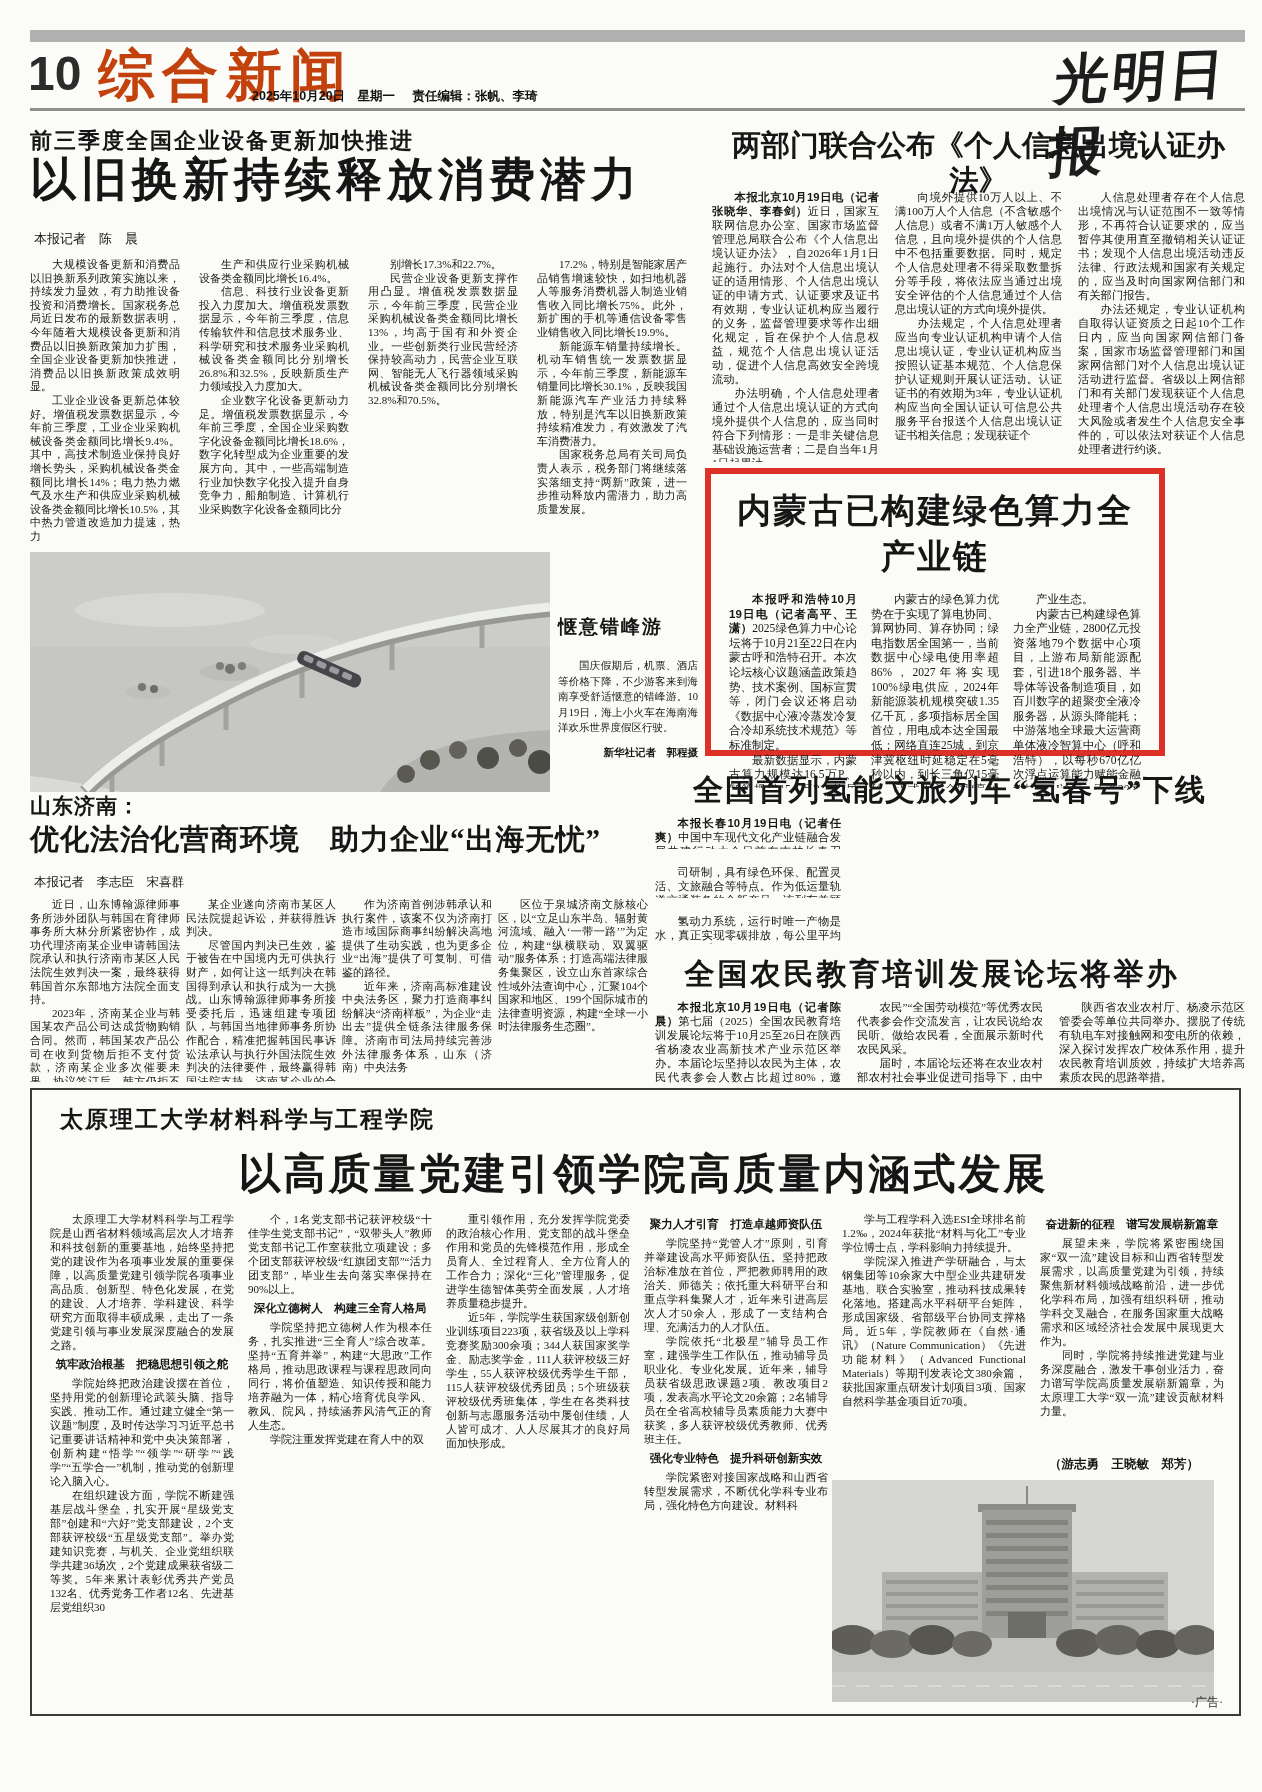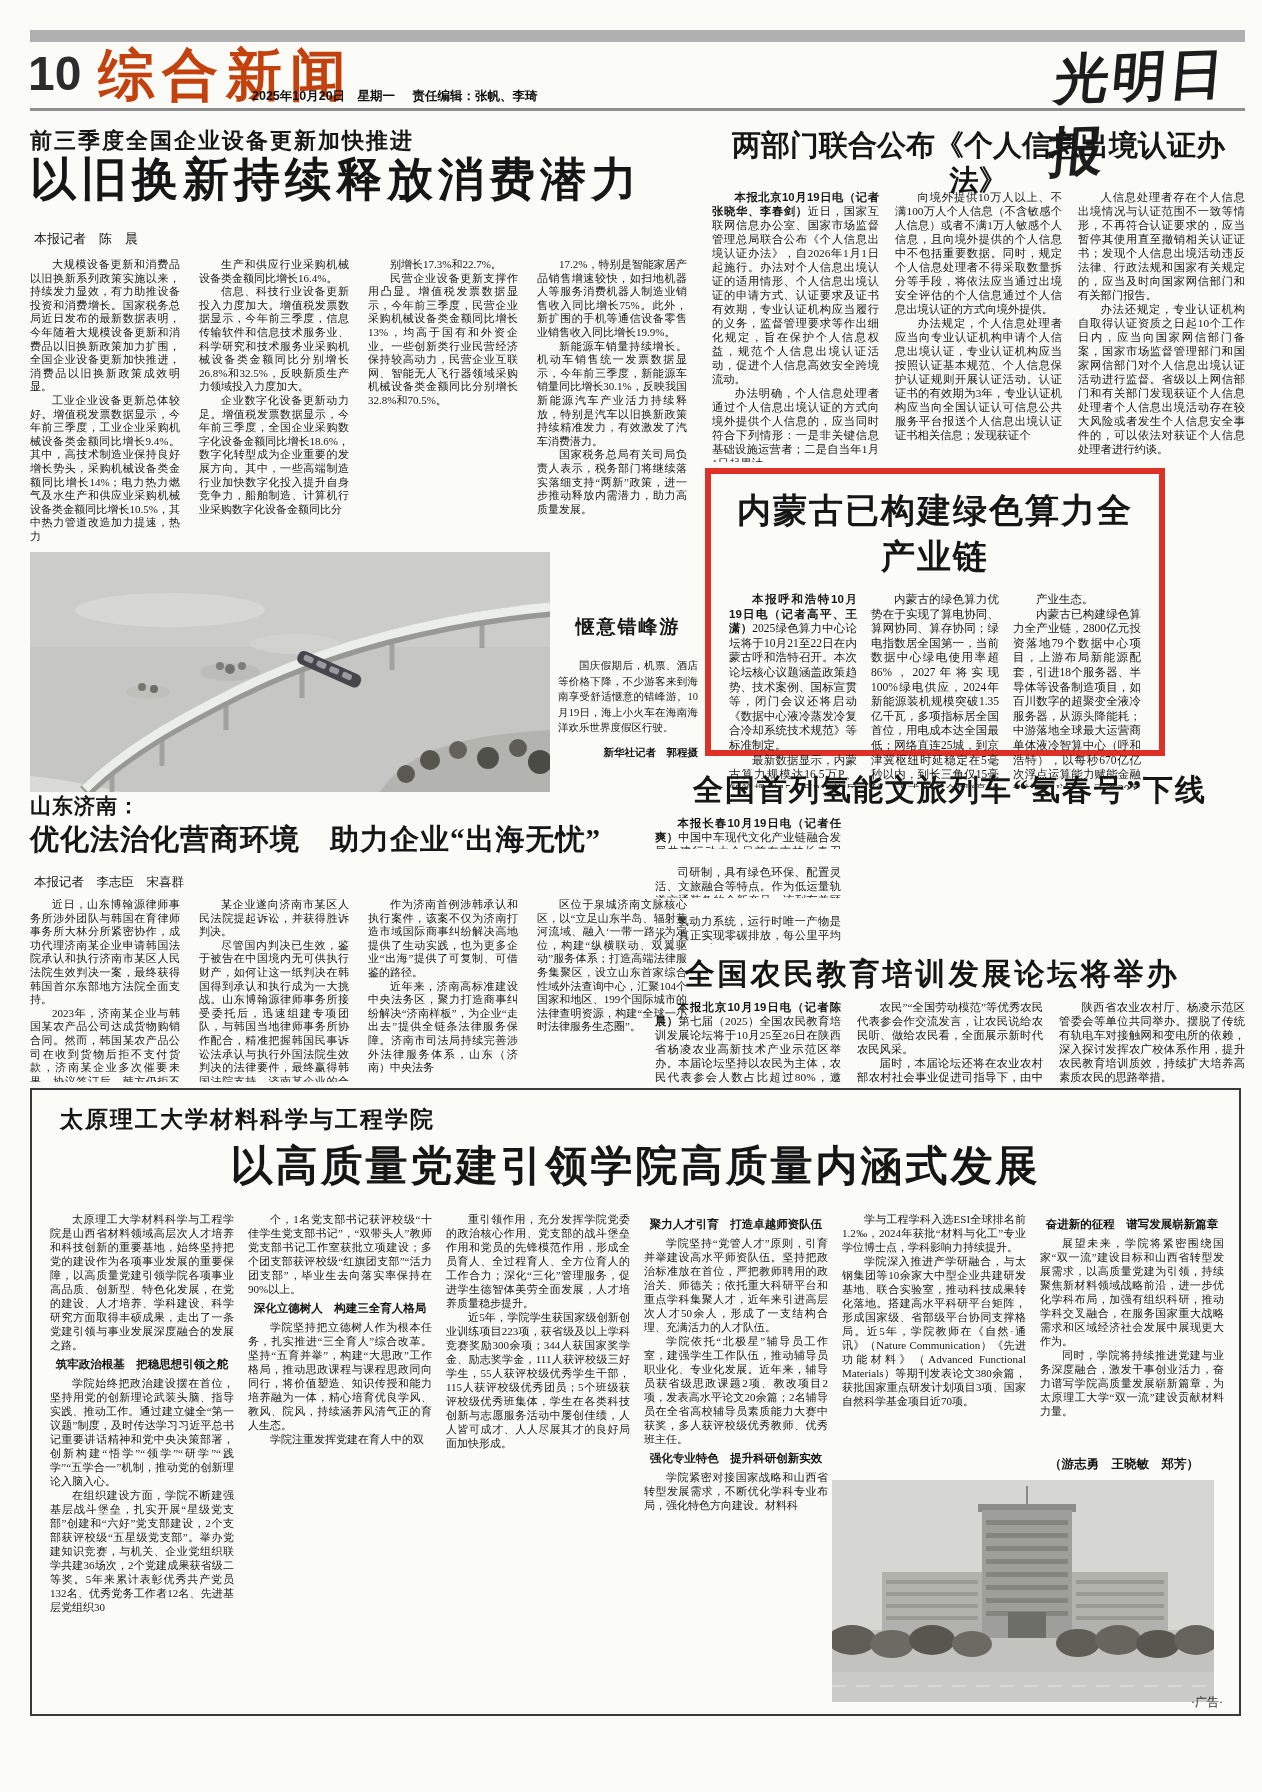--- a/index.html
+++ b/index.html
@@ -23,21 +23,21 @@
   .col{overflow:hidden;}
   
   #eq-kicker{left:30px;top:126px;font-size:22px;font-weight:600;letter-spacing:2px;}
   #eq-headline{left:30px;top:154px;width:660px;font-size:46px;font-weight:900;letter-spacing:5px;line-height:1.15;}
   #eq-byline{left:34px;top:230px;font-size:13px;}
   #eq-cols{left:30px;top:258px;width:657px;height:288px;gap:19px;}
   #eq-cols .col{width:150px;font-size:11px;line-height:13.6px;}
   
   #photo1{left:30px;top:552px;width:520px;height:240px;background:#c6c7c5;}
   #caption-block{left:558px;top:556px;width:140px;height:236px;padding-top:58px;box-sizing:border-box;}
-  #caption-title{text-align:center;font-family:"Liberation Sans",sans-serif;font-weight:bold;font-size:19px;letter-spacing:2px;margin:0 0 18px 0;}
+  #caption-title{text-align:left;font-family:"Liberation Sans",sans-serif;font-weight:bold;font-size:19px;letter-spacing:2px;margin:0 0 18px 0;}
   #caption-text{font-size:10.5px;line-height:15.5px;}
   #caption-credit{margin-top:10px;text-align:right;font-size:10.5px;font-weight:bold;font-family:"Liberation Sans",sans-serif;}
   
   #pipl-headline{left:712px;top:128px;width:533px;font-size:29px;font-weight:900;text-align:center;line-height:1.2;}
   #pipl-cols{left:712px;top:190px;width:533px;height:272px;gap:16px;}
   #pipl-cols .col{width:167px;font-size:11.3px;line-height:14px;}
   
   #greenbox{left:705px;top:468px;width:460px;height:288px;border:6px solid #dd3127;box-sizing:border-box;padding:8px 18px 10px;}
   #green-headline{margin:6px 0 0;text-align:center;font-size:34px;font-weight:900;letter-spacing:2px;}
   #green-cols{margin-top:12px;gap:14px;height:196px;}
@@ -47,21 +47,21 @@
   #hyd-cols{left:655px;top:816px;width:590px;height:128px;gap:16px;flex-direction:column;}
   #hyd-cols .col{width:186px;font-size:11.3px;line-height:14px;}
   
   #farm-headline{left:637px;top:954px;width:590px;text-align:center;font-size:30px;font-weight:900;letter-spacing:3px;}
   #farm-cols{left:655px;top:1000px;width:590px;height:84px;gap:16px;}
   #farm-cols .col{width:186px;font-size:11.3px;line-height:14px;}
   
   #jn-kicker{left:30px;top:792px;font-size:21px;font-weight:bold;letter-spacing:1px;}
   #jn-headline{left:30px;top:820px;width:660px;font-size:29px;font-weight:900;letter-spacing:1px;}
   #jn-byline{left:34px;top:874px;font-size:12.5px;}
-  #jn-cols{left:30px;top:898px;width:657px;height:184px;gap:19px;}
+  #jn-cols{left:30px;top:898px;width:657px;height:184px;gap:6px;}
   #jn-cols .col{width:150px;font-size:11px;line-height:13.6px;}
   
   #tyut-box{left:30px;top:1088px;width:1211px;height:628px;border:2px solid #3a3a3a;box-sizing:border-box;}
   #tyut-kicker{left:28px;top:14px;font-size:23px;font-weight:800;letter-spacing:2px;}
   #tyut-headline{left:0;top:48px;width:1207px;text-align:center;font-size:42px;font-weight:900;letter-spacing:3px;}
   .tycol{position:absolute;top:122px;width:184px;overflow:hidden;font-size:11px;line-height:14px;}
   #tycol0{left:18px;height:488px;} #tycol1{left:216px;height:488px;}
   #tycol2{left:414px;height:488px;} #tycol3{left:612px;height:488px;}
   #tycol4{left:810px;height:262px;} #tycol5{left:1008px;height:262px;}
   #tyut-authors{right:40px;top:366px;width:360px;text-align:right;font-size:12.5px;font-weight:bold;}
@@ -234,21 +234,21 @@
         <p class="para">作为济南首例涉韩承认和执行案件，该案不仅为济南打造市域国际商事纠纷解决高地提供了生动实践，也为更多企业“出海”提供了可复制、可借鉴的路径。</p>
         <p class="para">近年来，济南高标准建设中央法务区，聚力打造商事纠纷解决“济南样板”，为企业“走出去”提供全链条法律服务保障。济南市司法局持续完善涉外法律服务体系，山东（济南）中央法务</p>
       </div>
     <div class="col">
         <p class="para">区位于泉城济南文脉核心区，以“立足山东半岛、辐射黄河流域、融入‘一带一路’”为定位，构建“纵横联动、双翼驱动”服务体系；打造高端法律服务集聚区，设立山东首家综合性域外法查询中心，汇聚104个国家和地区、199个国际城市的法律查明资源，构建“全球一小时法律服务生态圈”。</p>
       </div>
   </div>
 
   <div class="abs" id="tyut-box">
     <div class="abs" id="tyut-kicker">太原理工大学材料科学与工程学院</div>
-    <h1 class="abs" id="tyut-headline" style="margin:0">以高质量党建引领学院高质量内涵式发展</h1>
+    <h1 class="abs" id="tyut-headline" style="margin:8px">以高质量党建引领学院高质量内涵式发展</h1>
     <div class="tycol" id="tycol0">
         <p class="para">太原理工大学材料科学与工程学院是山西省材料领域高层次人才培养和科技创新的重要基地，始终坚持把党的建设作为各项事业发展的重要保障，以高质量党建引领学院各项事业高品质、创新型、特色化发展，在党的建设、人才培养、学科建设、科学研究方面取得丰硕成果，走出了一条党建引领与事业发展深度融合的发展之路。</p>
         <p class="subhead">筑牢政治根基　把稳思想引领之舵</p>
         <p class="para">学院始终把政治建设摆在首位，坚持用党的创新理论武装头脑、指导实践、推动工作。通过建立健全“第一议题”制度，及时传达学习习近平总书记重要讲话精神和党中央决策部署，创新构建“悟学”“领学”“研学”“践学”“五学合一”机制，推动党的创新理论入脑入心。</p>
         <p class="para">在组织建设方面，学院不断建强基层战斗堡垒，扎实开展“星级党支部”创建和“六好”党支部建设，2个支部获评校级“五星级党支部”。举办党建知识竞赛，与机关、企业党组织联学共建36场次，2个党建成果获省级二等奖。5年来累计表彰优秀共产党员132名、优秀党务工作者12名、先进基层党组织30</p>
       </div>
     <div class="tycol" id="tycol1">
         <p class="para">个，1名党支部书记获评校级“十佳学生党支部书记”，“双带头人”教师党支部书记工作室获批立项建设；多个团支部获评校级“红旗团支部”“活力团支部”，毕业生去向落实率保持在90%以上。</p>
         <p class="subhead">深化立德树人　构建三全育人格局</p>
         <p class="para">学院坚持把立德树人作为根本任务，扎实推进“三全育人”综合改革。坚持“五育并举”，构建“大思政”工作格局，推动思政课程与课程思政同向同行，将价值塑造、知识传授和能力培养融为一体，精心培育优良学风、教风、院风，持续涵养风清气正的育人生态。</p>

